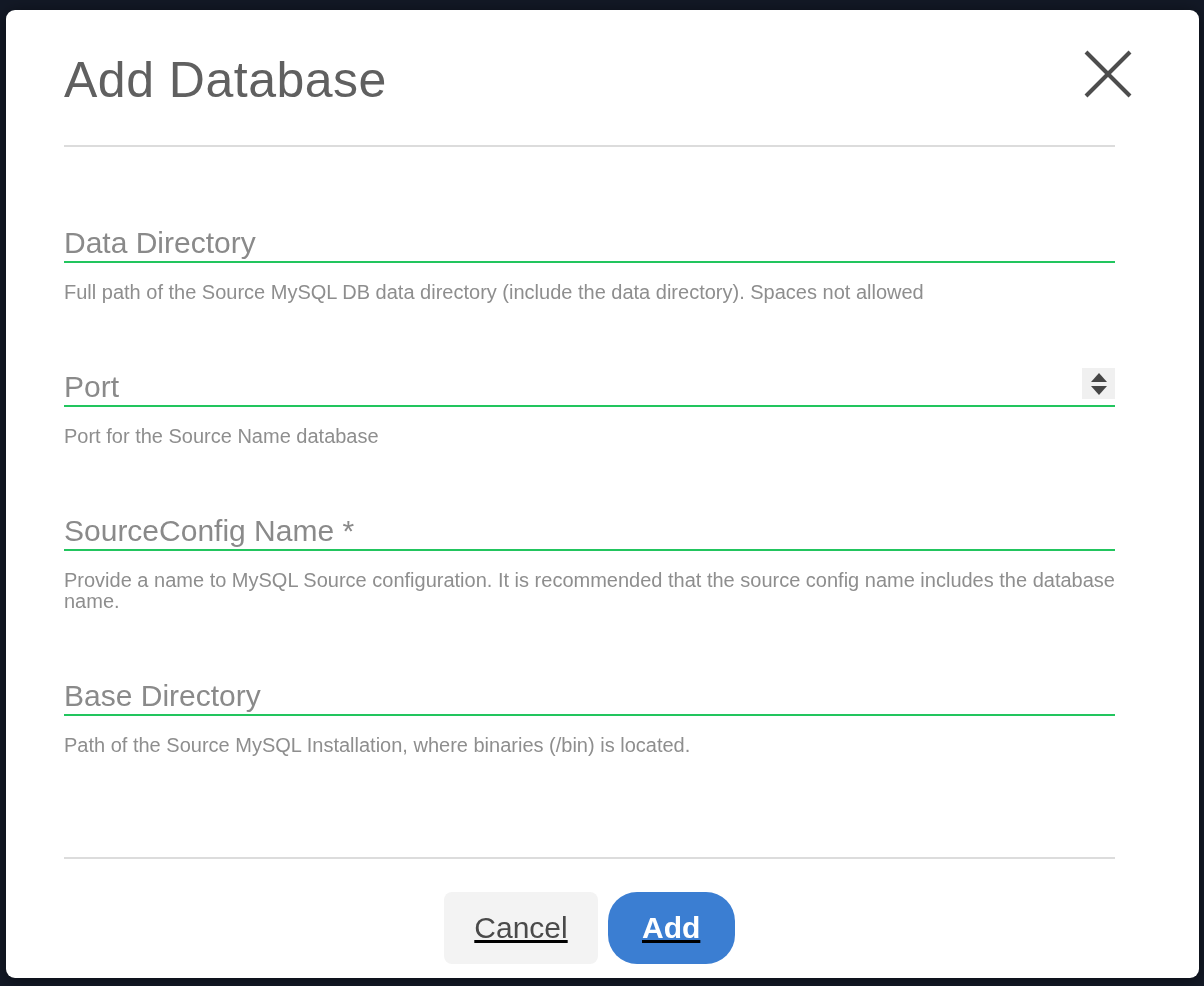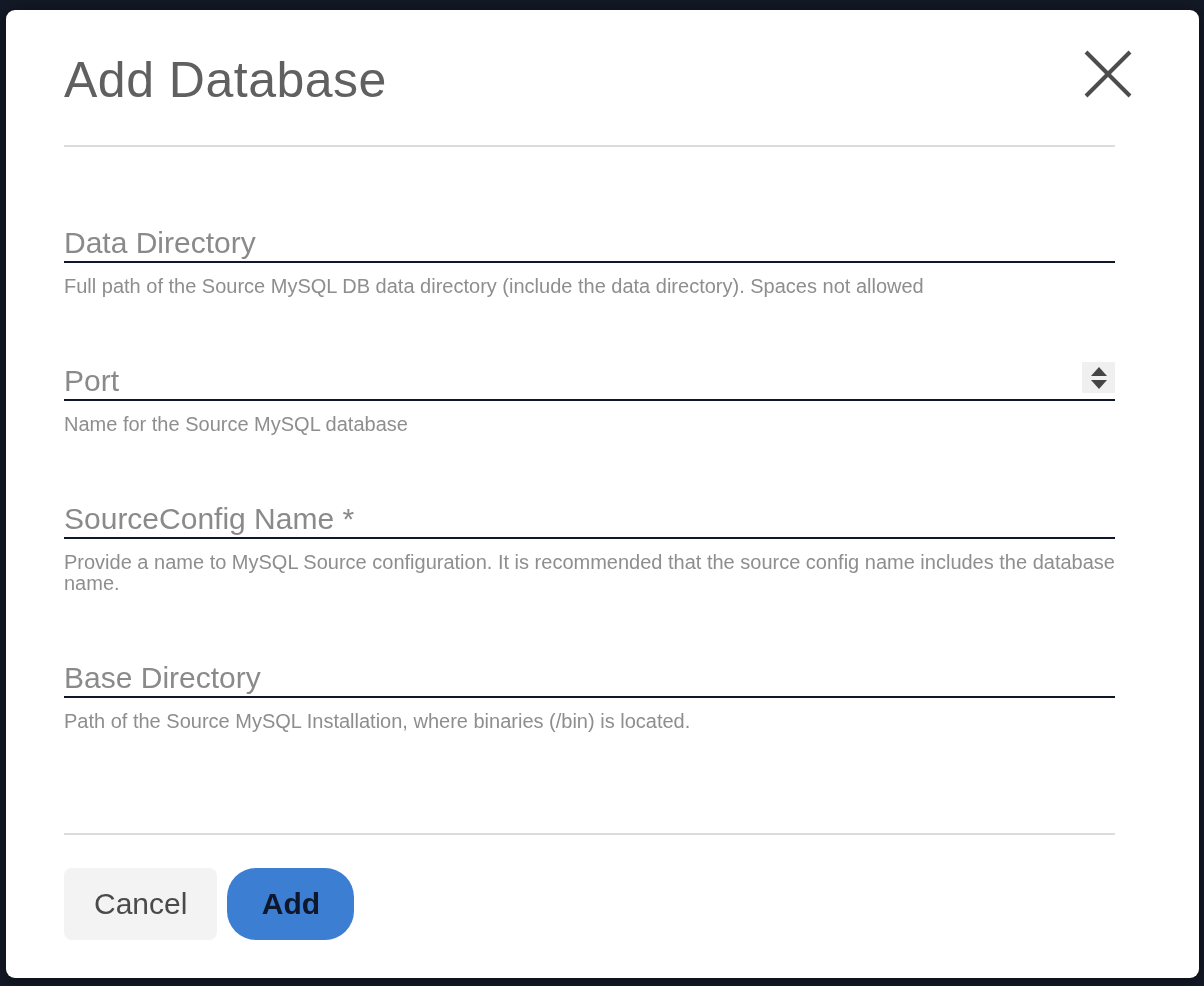--- a/index.html
+++ b/index.html
@@ -39,38 +39,38 @@
     border-top: 2px solid #dcdcdc;
     height: 0;
   }
   .header-divider { margin-top: 35px; }
   
   .field:first-of-type { margin-top: 78px; }
   .field + .field { margin-top: 66px; }
   .input-row {
     position: relative;
     height: 38px;
-    border-bottom: 2px solid #0f172a;
+    border-bottom: 2px solid #22c55e;
   }
   .input-row input {
     width: 100%;
     height: 36px;
     border: none; outline: none;
     background: transparent;
     font-family: "Liberation Sans", sans-serif;
     font-size: 30px;
     color: #4a4a4a;
     padding: 0;
   }
   .input-row input::placeholder { color: #8a8a8a; opacity: 1; }
   input[type="number"] { -moz-appearance: textfield; appearance: textfield; }
   input[type="number"]::-webkit-outer-spin-button,
   input[type="number"]::-webkit-inner-spin-button { -webkit-appearance: none; }
   .helper {
-    margin-top: 13px;
+    margin-top: 19px;
     font-size: 20px;
     line-height: 21px;
     color: #8e8e8e;
     max-width: 1085px;
   }
   
   .stepper {
     position: absolute;
     right: 0; bottom: 6px;
     width: 33px; height: 31px;
@@ -83,41 +83,42 @@
     cursor: pointer;
   }
   .tri { width: 0; height: 0; display: block; }
   .tri-up   { border-left: 8px solid transparent; border-right: 8px solid transparent; border-bottom: 9px solid #454545; }
   .tri-down { border-left: 8px solid transparent; border-right: 8px solid transparent; border-top: 9px solid #454545; }
   
   .footer-divider { margin-top: 101px; }
   .footer {
     margin-top: 33px;
     display: flex;
-    justify-content: flex-start;
+    justify-content: center;
     gap: 10px;
+    text-decoration: underline;
   }
   .btn {
     height: 72px;
     border: none;
     border-radius: 8px;
     font-family: "Liberation Sans", sans-serif;
     font-size: 30px;
     cursor: pointer;
     padding: 0 30px;
   }
   .btn-cancel {
     background: #f3f3f3;
     color: #4a4a4a;
     font-weight: 500;
     min-width: 153px;
   }
   .btn-add {
     background: #3b7ed2;
-    color: #0f172a;
+    color: #ffffff;
     font-weight: 700;
     min-width: 127px;
     border-radius: 29px;
   }
 </style>
 </head>
 <body>
 
 <div class="modal">
 
@@ -142,21 +143,21 @@
   </div>
 
   <div class="field">
     <div class="input-row">
       <input type="number" placeholder="Port" style="">
       <div class="stepper">
         <span class="tri tri-up"></span>
         <span class="tri tri-down"></span>
       </div>
     </div>
-    <p class="helper">Name for the Source MySQL database</p>
+    <p class="helper">Port for the Source Name database</p>
   </div>
 
   <div class="field">
     <div class="input-row">
       <input type="text" placeholder="SourceConfig Name *" style="">
     </div>
     <p class="helper">Provide a name to MySQL Source configuration. It is recommended that the source config name includes the database name.</p>
   </div>
 
   <div class="field">

